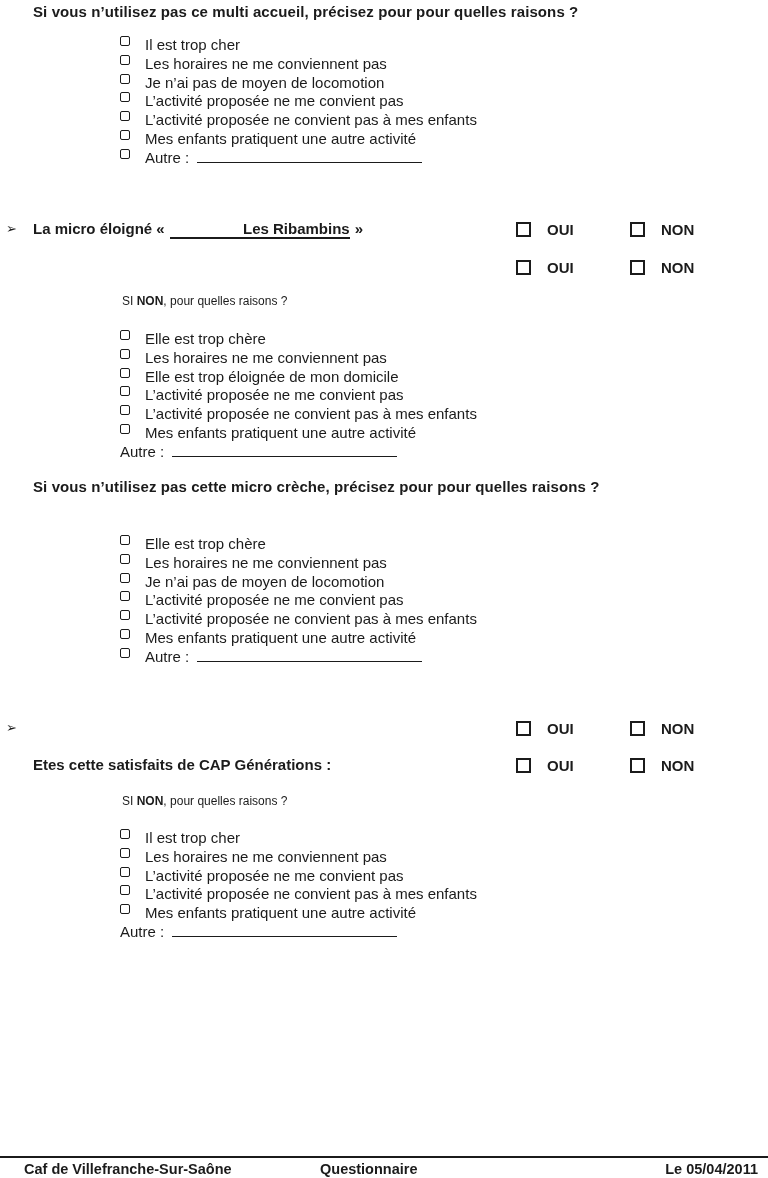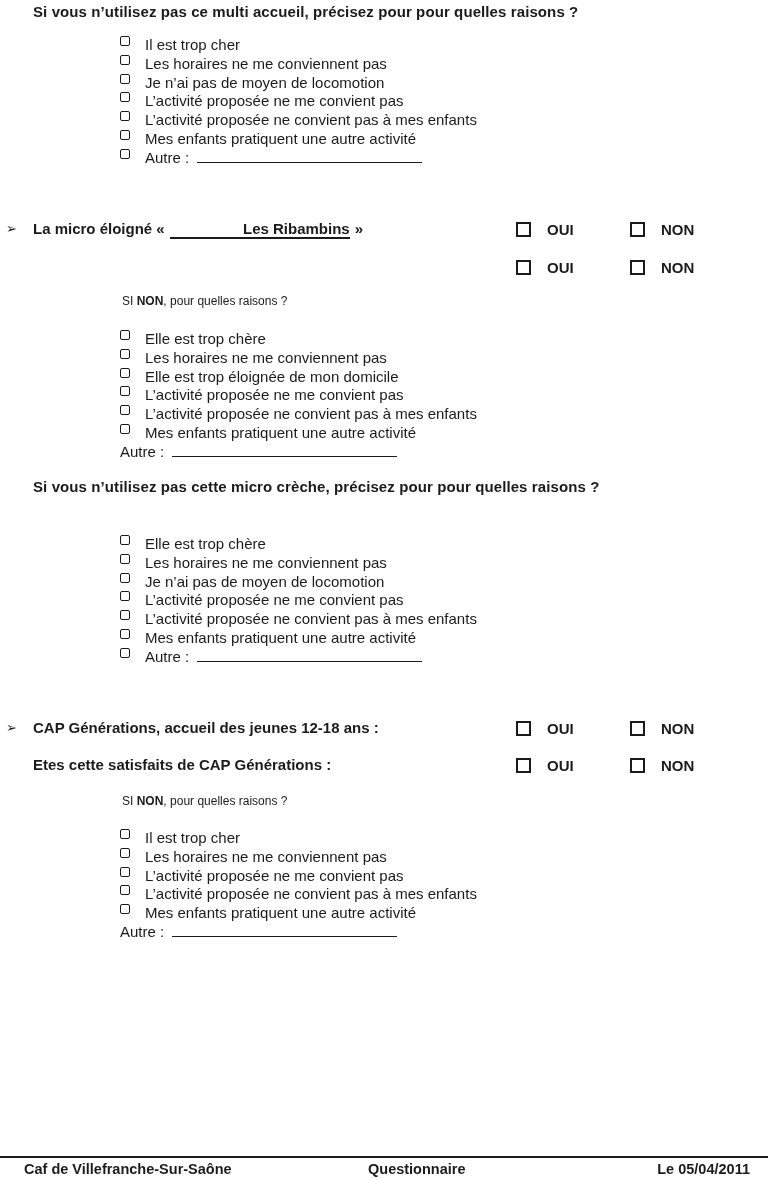--- a/index.html
+++ b/index.html
@@ -51,22 +51,22 @@
   .opt-label { line-height:18.8px; }
   .blankline {
     display:inline-block; width:225px; height:14px;
     border-bottom:1.6px solid #1b1b1b; margin-left:8px;
   }
 
   
   .footer-rule { top:1156px; left:0; width:768px; height:1.6px; background:#1b1b1b; }
   .footer { top:1161px; left:0; width:768px; height:17px; font-size:14.5px; font-weight:bold; }
   .f-left { position:absolute; left:3px;margin-left:21px; }
-  .f-center { position:absolute; left:320px;margin-left:48px; }
-  .f-right { position:absolute; right:18px; }
+  .f-center { position:absolute; left:320px; }
+  .f-right { position:absolute; right:10px; }
 </style>
 </head>
 <body>
 
 <div class="page">
 
   <div class="abs heading" style="top:3px">Si vous n’utilisez pas ce multi accueil, précisez pour pour quelles raisons ?</div>
 
   <div class="abs checklist" style="top:36px">
 
@@ -208,21 +208,20 @@
       </div>
       <div class="check-row">
         <span class="cbx"></span>
         <span class="opt-label">Autre :</span>
         <span class="blankline"></span>
       </div>
     </div>
 
   <div class="abs qrow" style="top:718px">
     <span class="q-bullet">➢</span>
-    <span class="q-label">CAP Générations, accueil des jeunes 12-18 ans :</span>
     <span class="yesno pos-oui">
       <span class="box"></span>
       <span>OUI</span>
     </span>
     <span class="yesno pos-non">
       <span class="box"></span>
       <span>NON</span>
     </span>
   </div>
 

